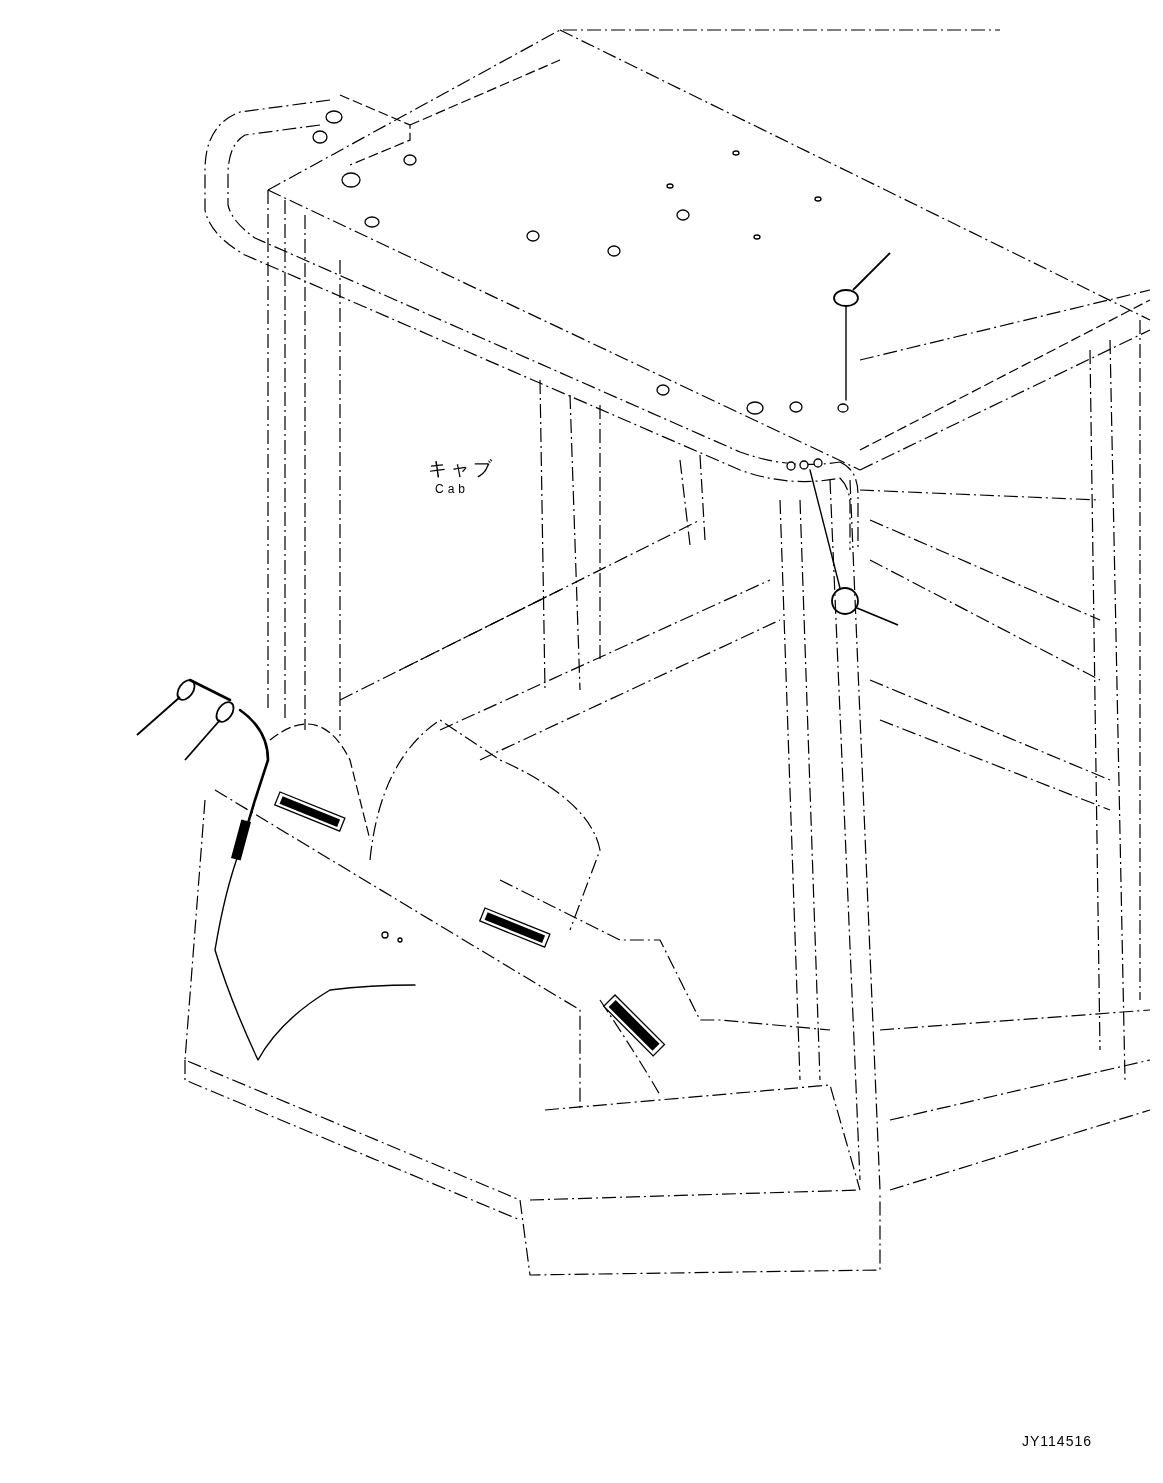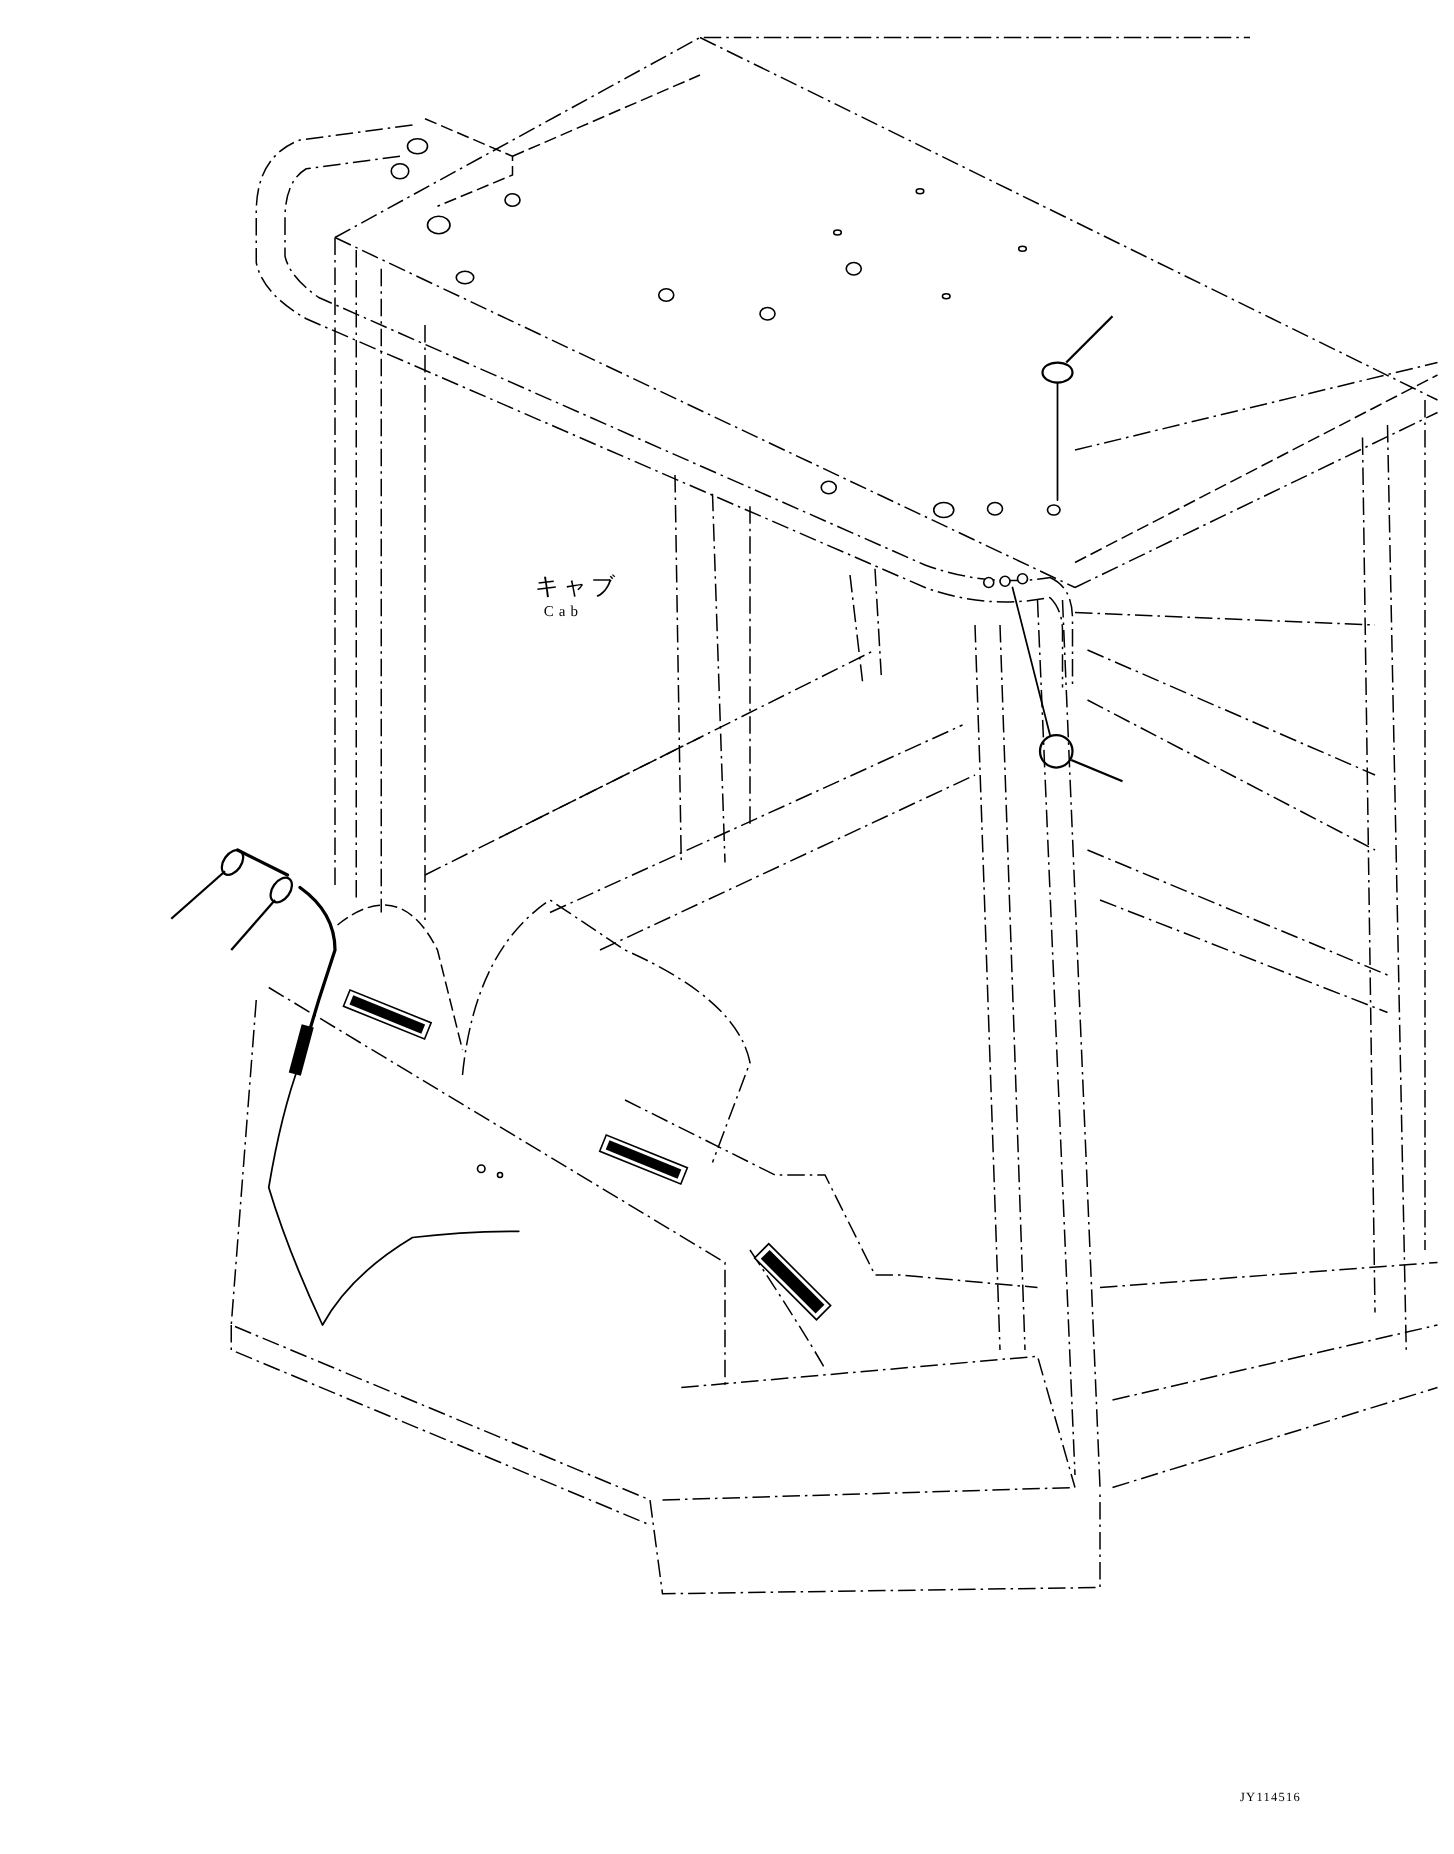--- a/index.html
+++ b/index.html
@@ -5,24 +5,24 @@
     html, body { margin: 0; padding: 0; background: #ffffff; }
     body { width: 1163px; height: 1483px; position: relative; overflow: hidden; font-family: "DejaVu Sans Mono", monospace; }
     #drawing { position: absolute; left: 0; top: 0; width: 1163px; height: 1483px; }
     .solid { fill: none; stroke: #000; stroke-width: 1.4; stroke-linejoin: round; stroke-linecap: round; }
     .thick { fill: none; stroke: #000; stroke-width: 2.6; stroke-linecap: round; }
     .dash { fill: none; stroke: #000; stroke-width: 1.2; stroke-dasharray: 14 4 2 4; }
     .dash2 { fill: none; stroke: #000; stroke-width: 1.2; stroke-dasharray: 10 4; }
     .leader { fill: none; stroke: #000; stroke-width: 1.8; }
     .nut { fill: #fff; stroke: #000; stroke-width: 1.3; }
     .hatch { fill: #000; }
-    .label { position: absolute; color: #000; font-family: Liberation Serif, serif; white-space: nowrap; text-align: center; }
+    .label { position: absolute; color: #000; font-family: Liberation Sans, sans-serif; white-space: nowrap; text-align: center; }
     #cab-label-jp { left: 428px; top: 456px; font-size: 19px; letter-spacing: 3px; }
     #cab-label-en { left: 435px; top: 482px; font-size: 12px; letter-spacing: 4px; }
-    #drawing-number { left: 992px; top: 1433px; font-size: 10px; letter-spacing: 1px; }
+    #drawing-number { left: 1022px; top: 1433px; font-size: 14px; letter-spacing: 1px; }
   </style>
 </head>
 <body>
 
 <svg id="drawing" viewBox="0 0 1163 1483" xmlns="http://www.w3.org/2000/svg">
 
   <g>
     <path class="dash" d="M268 190 L560 30 L1000 30"></path>
     <path class="dash" d="M268 190 L860 470"></path>
     <path class="dash" d="M560 30 L1150 320"></path>

